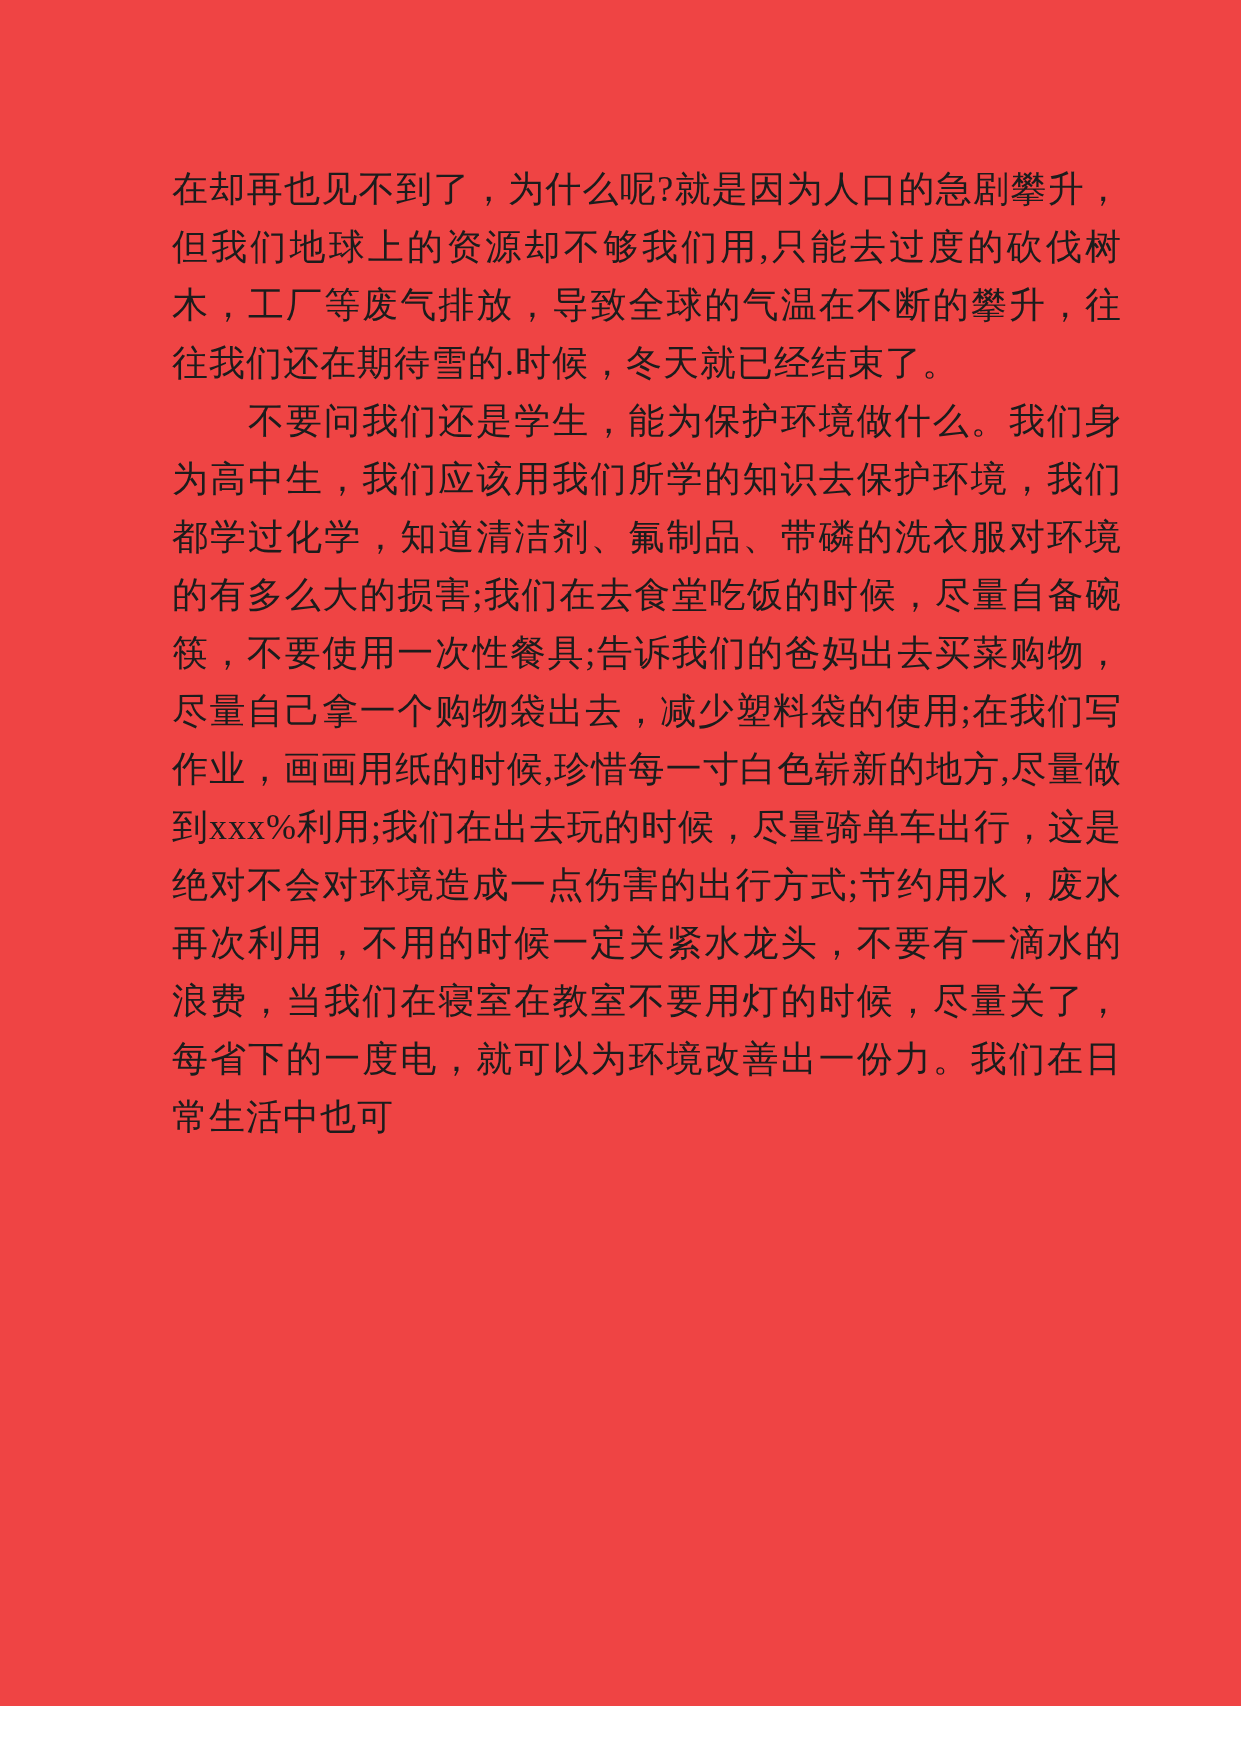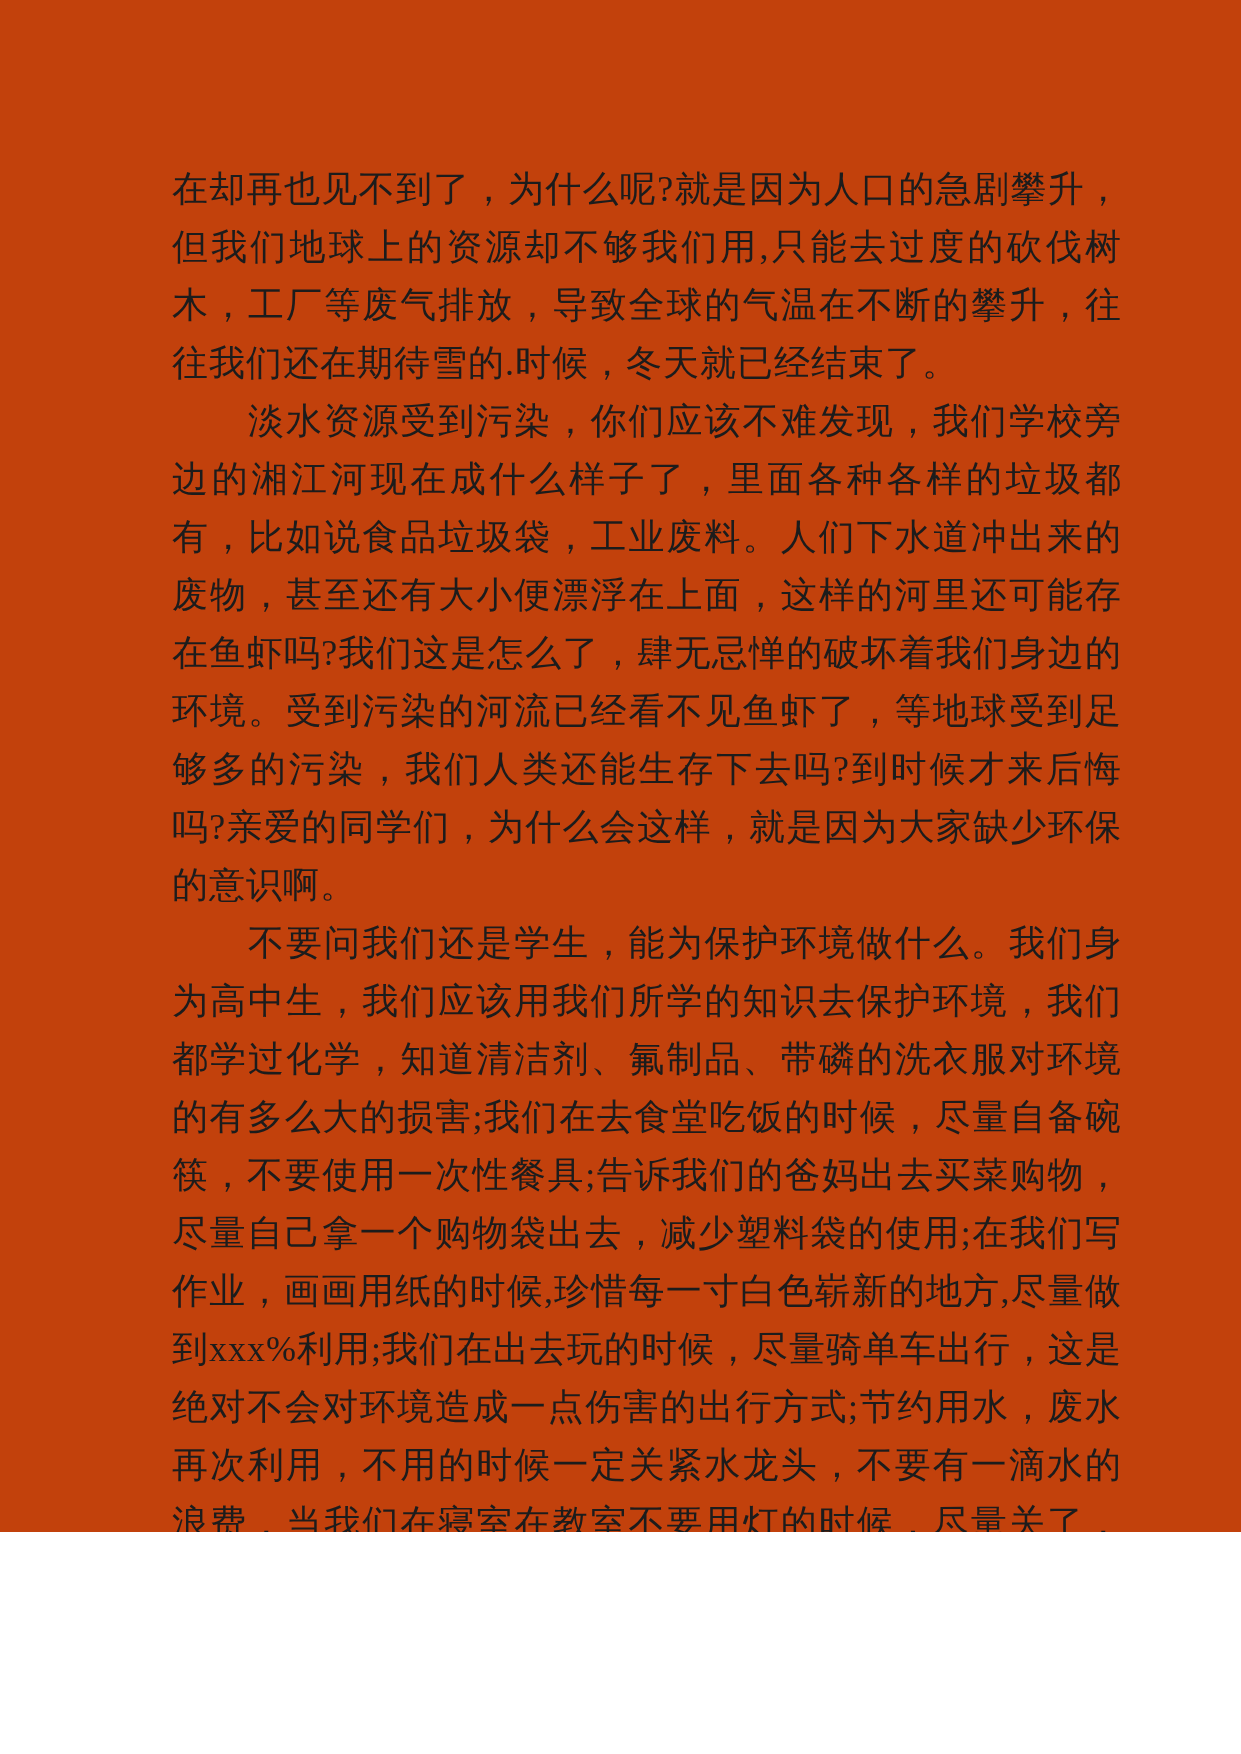--- a/index.html
+++ b/index.html
@@ -3,22 +3,22 @@
 <meta charset="utf-8">
 <style>
   html, body {
     margin: 0;
     padding: 0;
     background: #ffffff;
   }
   .page {
     position: relative;
     width: 1241px;
-    height: 1532px;
-    background: #c2410c;
+    height: 1706px;
+    background: #ef4444;
     overflow: hidden;
   }
   .content {
     position: absolute;
     top: 160px;
     left: 172px;
     width: 950px;
   }
   .content p {
     margin: 0;
@@ -35,16 +35,15 @@
   .content p.indent {
     text-indent: 76px;
   }
 </style>
 </head>
 <body>
 
 <div class="page">
   <div class="content">
     <p>在却再也见不到了，为什么呢?就是因为人口的急剧攀升，但我们地球上的资源却不够我们用,只能去过度的砍伐树木，工厂等废气排放，导致全球的气温在不断的攀升，往往我们还在期待雪的.时候，冬天就已经结束了。</p>
-    <p class="indent">淡水资源受到污染，你们应该不难发现，我们学校旁边的湘江河现在成什么样子了，里面各种各样的垃圾都有，比如说食品垃圾袋，工业废料。人们下水道冲出来的废物，甚至还有大小便漂浮在上面，这样的河里还可能存在鱼虾吗?我们这是怎么了，肆无忌惮的破坏着我们身边的环境。受到污染的河流已经看不见鱼虾了，等地球受到足够多的污染，我们人类还能生存下去吗?到时候才来后悔吗?亲爱的同学们，为什么会这样，就是因为大家缺少环保的意识啊。</p>
     <p class="indent">不要问我们还是学生，能为保护环境做什么。我们身为高中生，我们应该用我们所学的知识去保护环境，我们都学过化学，知道清洁剂、氟制品、带磷的洗衣服对环境的有多么大的损害;我们在去食堂吃饭的时候，尽量自备碗筷，不要使用一次性餐具;告诉我们的爸妈出去买菜购物，尽量自己拿一个购物袋出去，减少塑料袋的使用;在我们写作业，画画用纸的时候,珍惜每一寸白色崭新的地方,尽量做到xxx%利用;我们在出去玩的时候，尽量骑单车出行，这是绝对不会对环境造成一点伤害的出行方式;节约用水，废水再次利用，不用的时候一定关紧水龙头，不要有一滴水的浪费，当我们在寝室在教室不要用灯的时候，尽量关了，每省下的一度电，就可以为环境改善出一份力。我们在日常生活中也可</p>
   </div>
 </div>
 
 </body></html>

